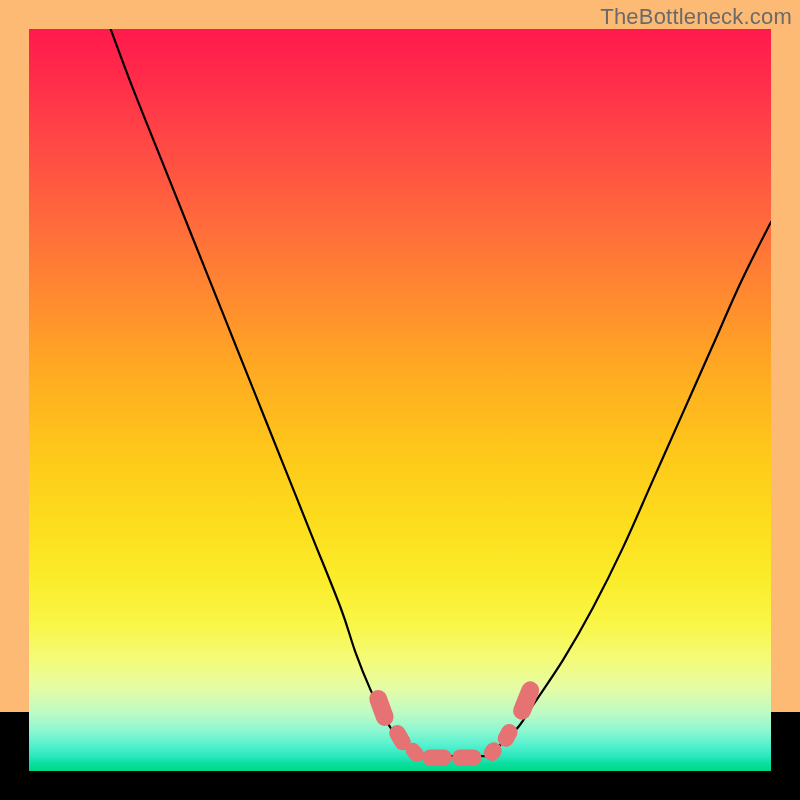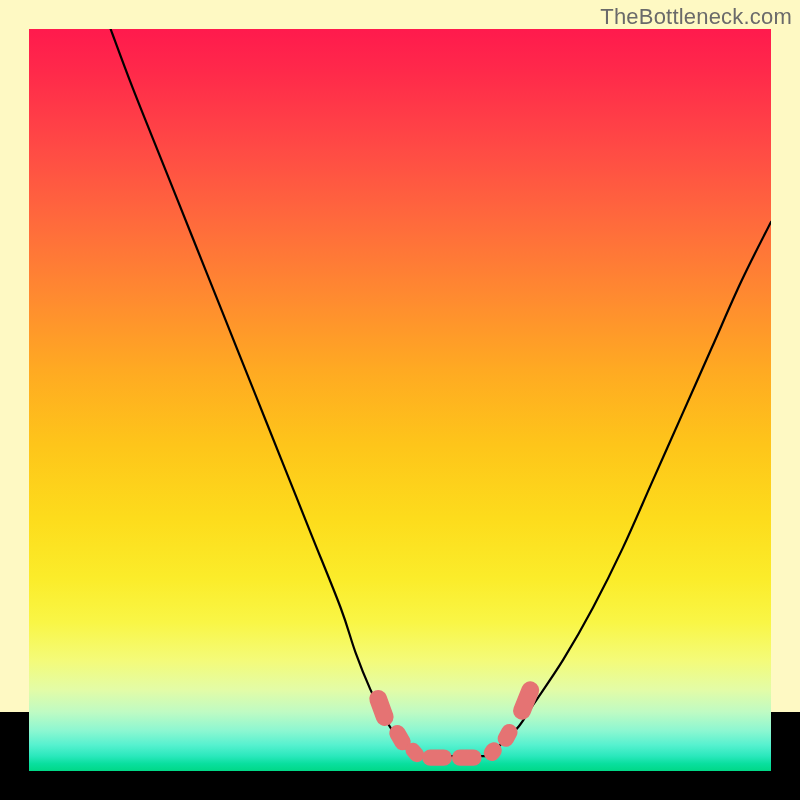--- a/index.html
+++ b/index.html
@@ -1,21 +1,21 @@
 <!DOCTYPE html>
 <html><head>
 <meta charset="utf-8">
 <style>
   * { margin: 0; padding: 0; box-sizing: border-box; }
   html, body { width: 800px; height: 800px; overflow: hidden; background: #000; }
   .frame {
     position: relative;
     width: 800px;
     height: 712px;
-    background: #fef9c3;
+    background: #fdba74;
   }
   .plot-area {
     position: absolute;
     left: 29px;
     top: 29px;
     width: 742px;
     height: 742px;
     background: linear-gradient(to bottom,
       #ff1a4d 0%,
       #ff2a4a 6%,

